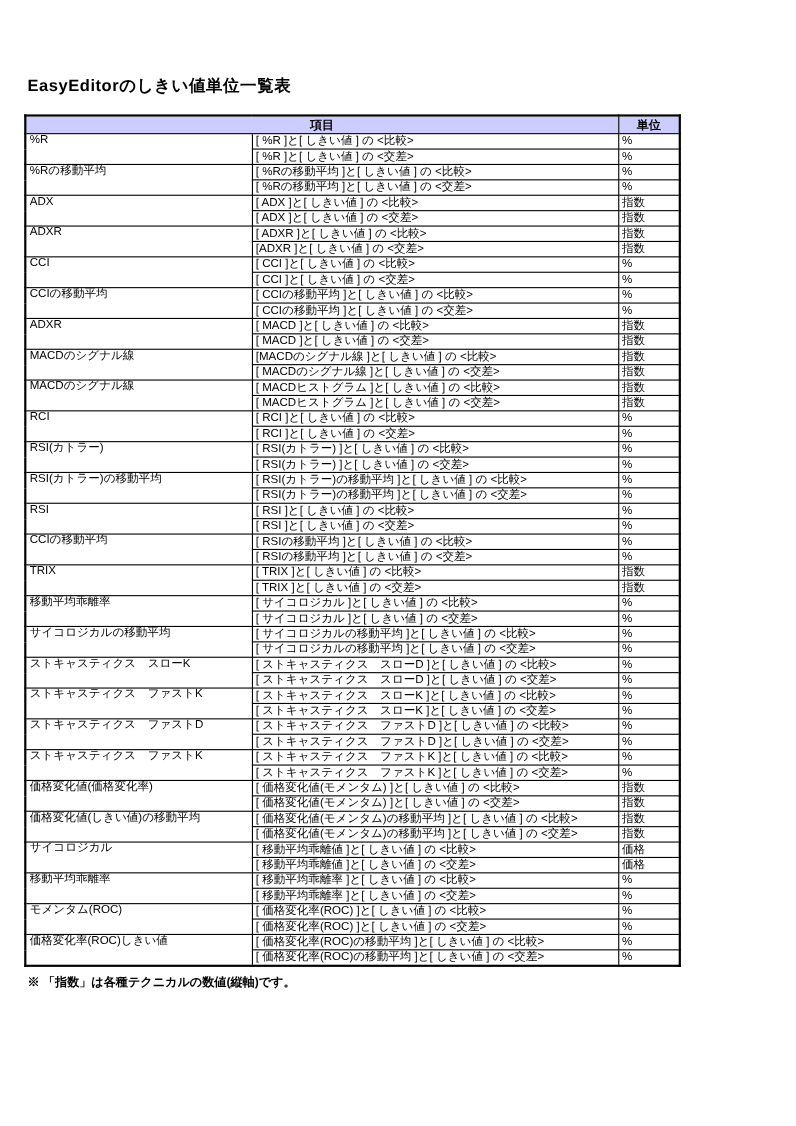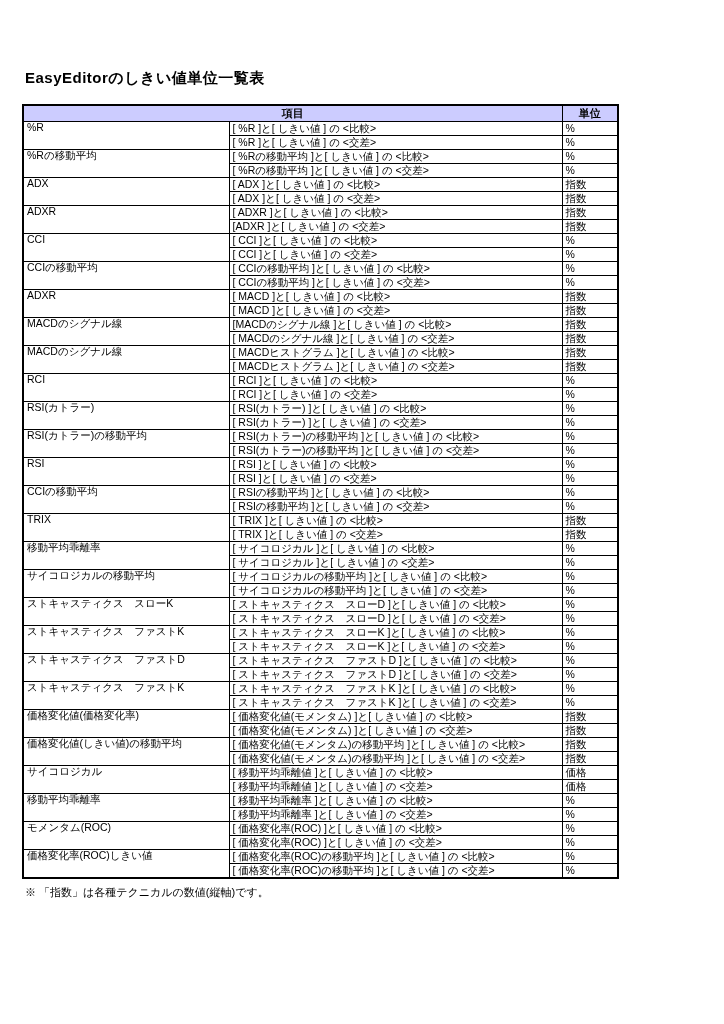--- a/index.html
+++ b/index.html
@@ -46,20 +46,21 @@
   table.grid td {
     font-size: 10.5px;
     height: 13px;
     line-height: 1.1;
   }
   td.name-cell { vertical-align: top; }
   tr.gstart td { border-top: 1.5px solid #000000; }
   .footnote {
     margin: 6px 0 0 25px;
     font-size: 11px;
+    font-weight: bold;
   }
 </style>
 </head>
 <body>
 
 <div class="page">
 
   <div class="title">EasyEditorのしきい値単位一覧表</div>
 
   <table class="grid">

